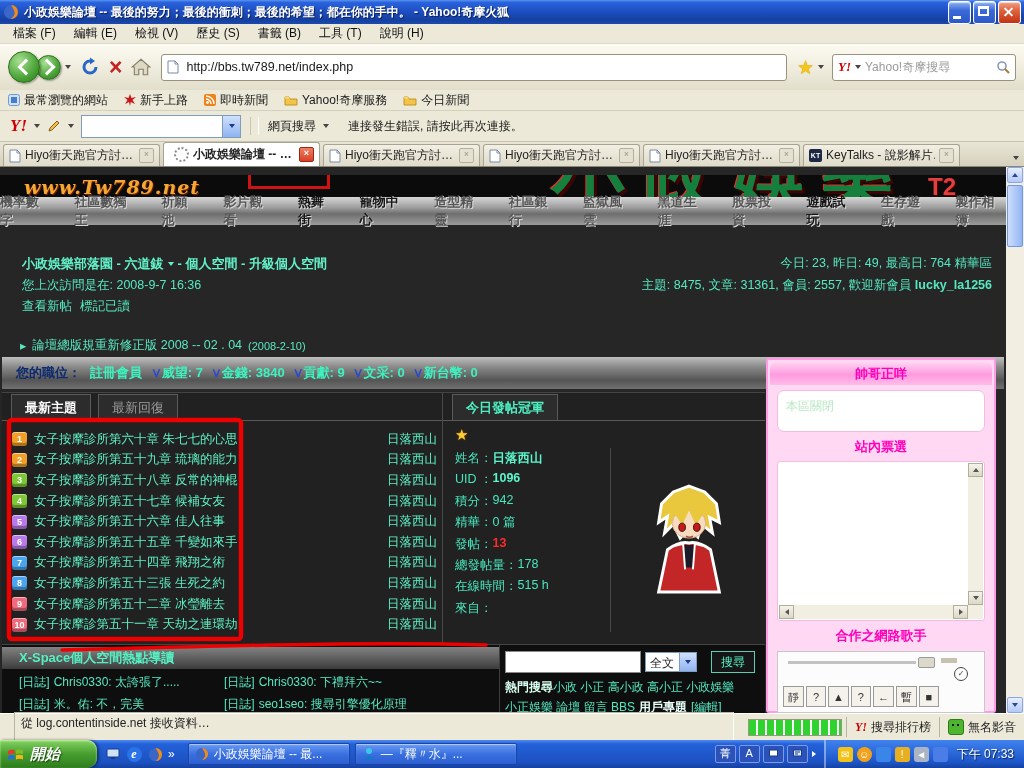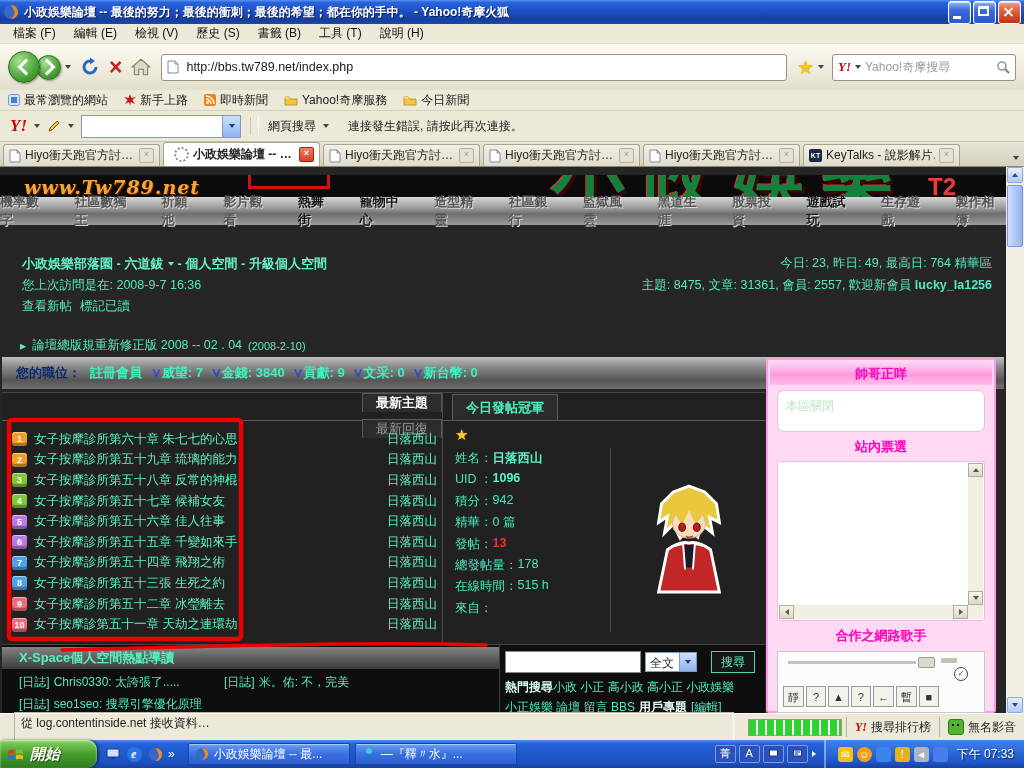--- a/index.html
+++ b/index.html
@@ -81,21 +81,21 @@
   .userbar{position:absolute;left:2px;right:2px;top:190px;height:32px;display:flex;align-items:center;gap:9px;padding:0 14px;box-sizing:border-box;
     background:linear-gradient(180deg,#bfbfbf,#8b8b8b 30%,#555 72%,#707070);font-size:13px;font-weight:bold;}
   .pos-label{color:#0d2a6e;}
   .teal{color:#3df2be;}
   .ub-caret{color:#2746d8;font-weight:bold;}
   .ub-right{margin-left:auto;display:flex;align-items:center;gap:10px;}
   .ub-badge{background:#2e2e2e;border:1px solid #111;color:#cfcfcf;font-size:9px;padding:1px 3px;font-weight:normal;}
   
   .mainrow{position:absolute;left:2px;top:225px;width:763px;height:253px;background:#212121;border-top:1px solid #444;border-bottom:1px solid #444;box-sizing:border-box;}
   .topics-panel{position:absolute;left:0;top:0;width:441px;height:100%;border-right:1px solid #4a4a4a;box-sizing:border-box;}
-  .ttabs{height:27px;border-bottom:1px solid #5a5a5a;display:flex;align-items:flex-end;gap:7px;padding-left:9px;flex-direction:column;}
+  .ttabs{height:27px;border-bottom:1px solid #5a5a5a;display:flex;align-items:flex-end;gap:7px;padding-left:9px;}
   .ttab{height:25px;padding:0 13px;display:flex;align-items:center;font-size:13px;border:1px solid #5a5a5a;border-bottom:none;background:#2c2c2c;}
   .ttab.on{color:#fff;font-weight:bold;}
   .ttab.off{color:#9c9c9c;}
   .topic-list{position:absolute;left:10px;right:3px;top:36px;}
   .topic-row{height:20.6px;display:flex;align-items:center;gap:7px;}
   .topic-num{width:15px;height:14px;border-radius:3px;color:#fff;font-size:9px;font-weight:bold;text-align:center;line-height:14px;flex:0 0 15px;box-shadow:inset 0 -3px 0 rgba(0,0,0,.28),inset 0 1px 0 rgba(255,255,255,.5);}
   .topic-title{color:#5df0c4;font-size:12.5px;text-decoration:none;white-space:nowrap;overflow:hidden;flex:1;}
   .topic-author{color:#5df0c4;font-size:12.5px;text-decoration:none;margin-right:2px;}
   .champ-panel{position:absolute;left:441px;top:0;right:0;height:100%;}
   .ctabrow{height:27px;border-bottom:1px solid #5a5a5a;display:flex;align-items:flex-end;padding-left:9px;}
@@ -599,20 +599,21 @@
             <span class="pbtn">■</span>
           </div>
       </div>
     </div>
 
     <div class="bottomrow">
       <div class="xheader">X-Space個人空間熱點導讀</div>
       <div class="xentries">
 
       <span class="xentry"><span class="xtag">[日誌]</span><span class="xtext">Chris0330: 太誇張了.....</span></span>
+          <span class="xentry"><span class="xtag">[日誌]</span><span class="xtext">Chris0330: 下禮拜六~~</span></span>
           <span class="xentry"><span class="xtag">[日誌]</span><span class="xtext">米。佑: 不，完美</span></span>
           <span class="xentry"><span class="xtag">[日誌]</span><span class="xtext">seo1seo: 搜尋引擎優化原理</span></span>
         </div>
       <div class="bvsep"></div>
       <div class="searchzone">
         <div class="srow">
           <input class="sinput" style="">
           <span class="sselect">
               <span class="txt">全文</span>
               <span class="sarrow">

